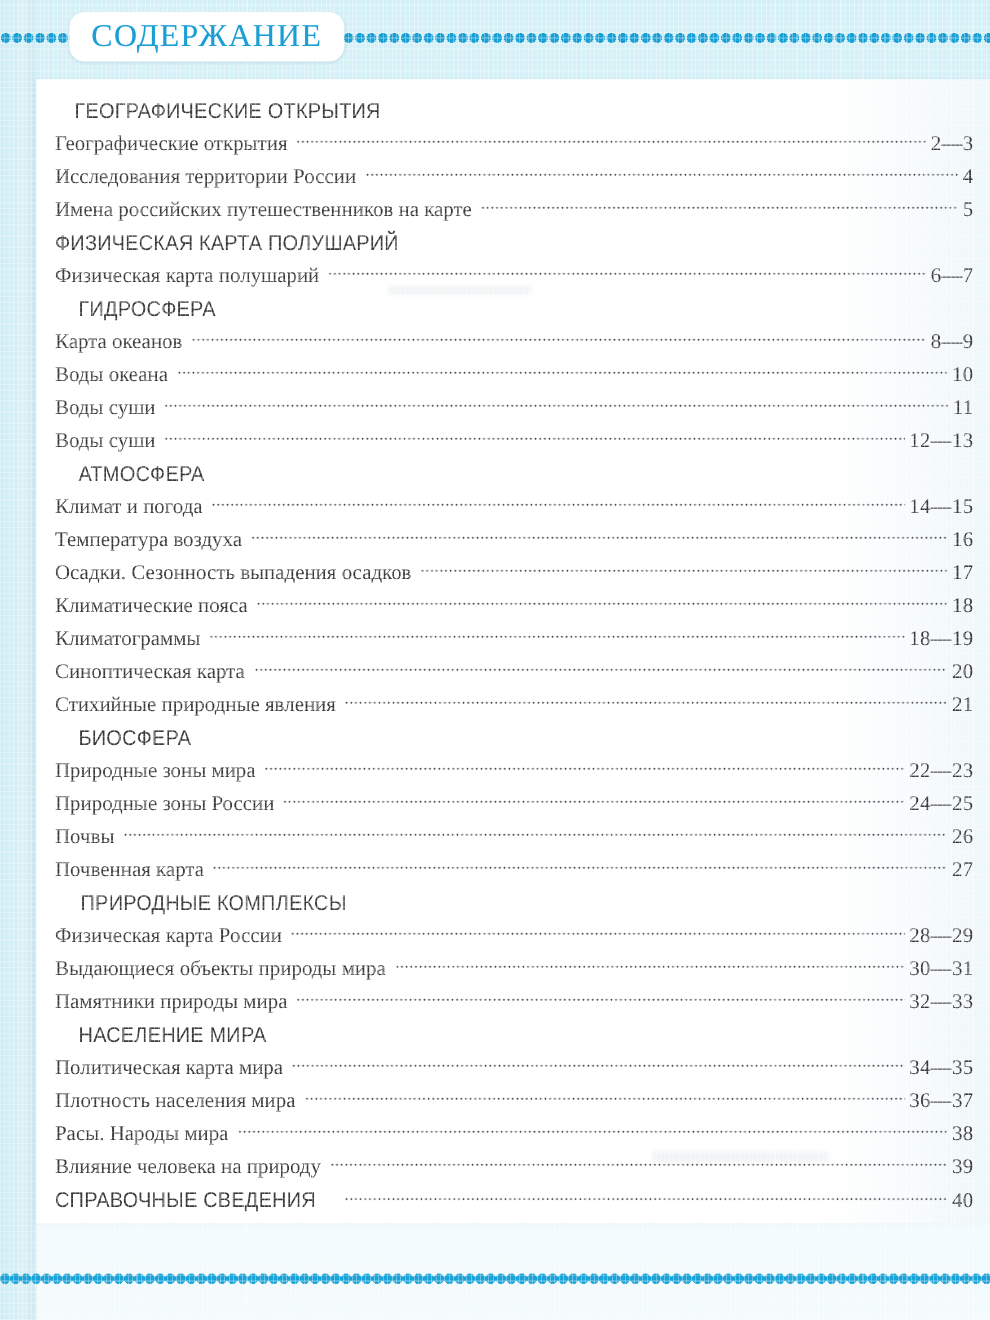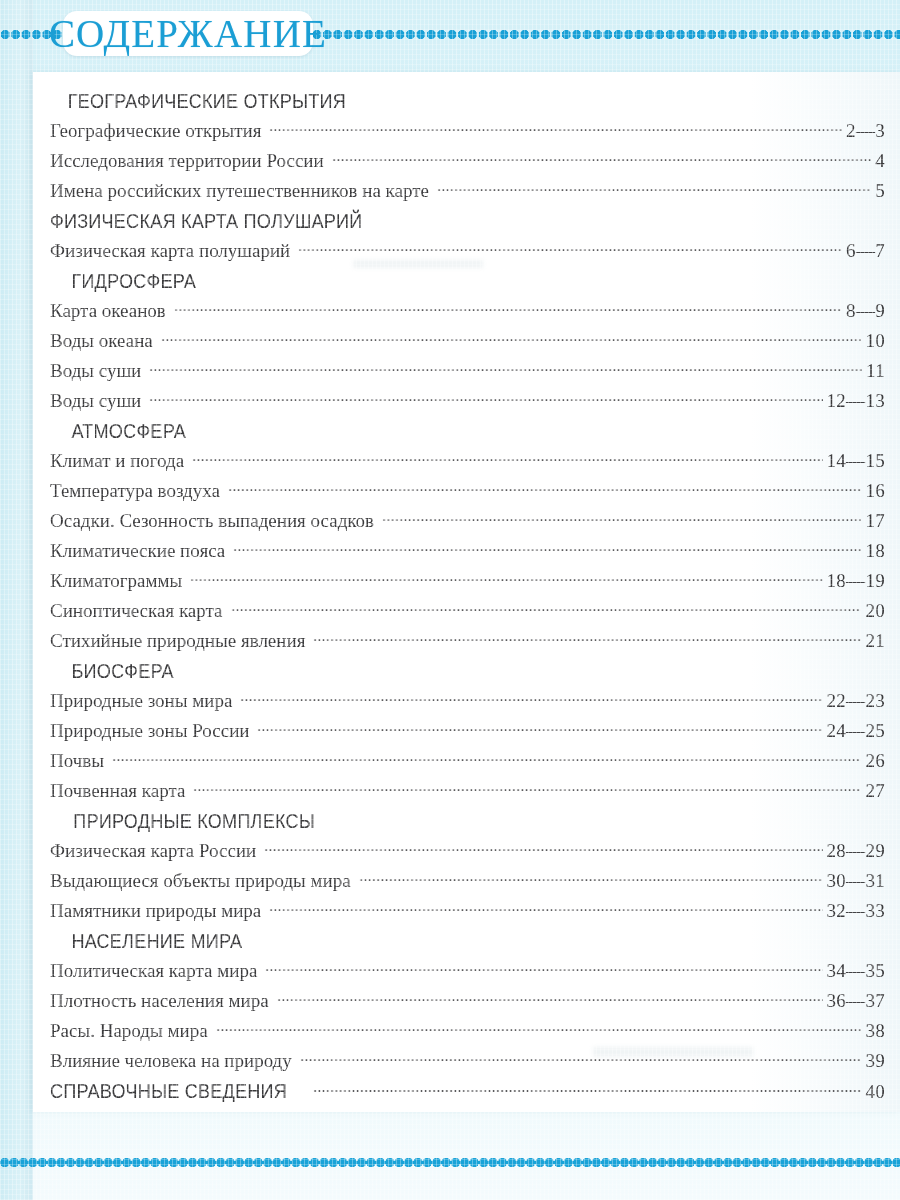--- a/index.html
+++ b/index.html
@@ -56,21 +56,21 @@
     border-radius: 14px;
     box-shadow: 0 1px 3px rgba(0,60,90,0.10);
     display: flex;
     align-items: center;
     justify-content: center;
     z-index: 3;
   }
   .title-badge .title-text {
     color: #1b9ed4;
     font-family: "Liberation Serif", "DejaVu Serif", serif;
-    font-size: 39px;
+    font-size: 29px;
     letter-spacing: 1.2px;
     line-height: 1;
     white-space: nowrap;
     text-shadow: 0 0 1px rgba(27,158,212,0.35);
   }
 
   
   .sheet {
     position: absolute;
     left: 33px;

